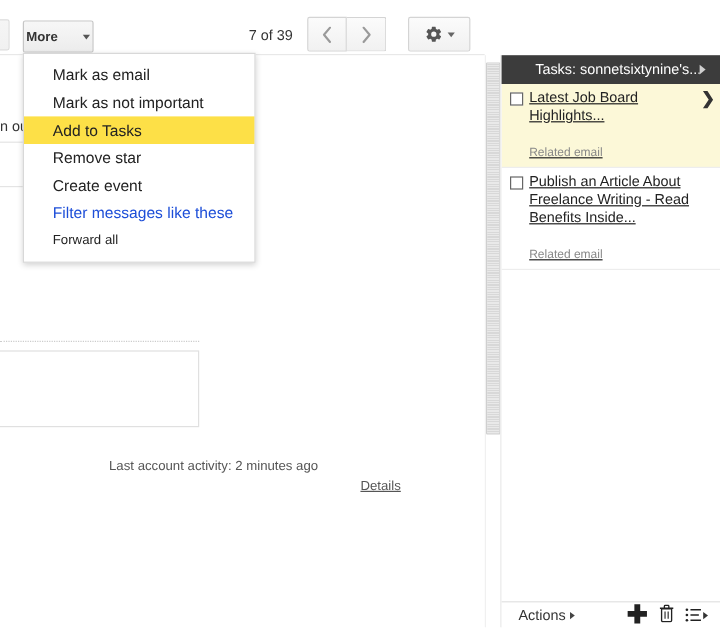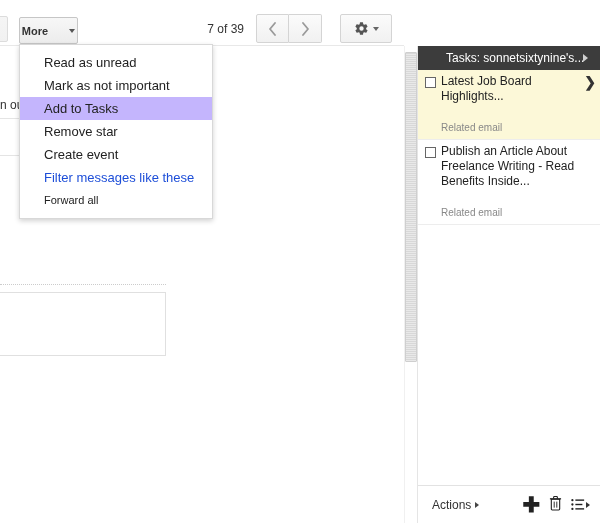--- a/index.html
+++ b/index.html
@@ -280,20 +280,21 @@
     background: #ffffff;
     flex: 0 0 auto;
     margin-top: 3px;
     margin-right: 5px;
     cursor: default;
   }
 
   .task-body {
     flex: 1;
     min-width: 0;
+    text-decoration: underline;
   }
   .task-title {
     font-size: 12px;
     color: #222222;
     line-height: 15px;
     word-wrap: break-word;
   }
   .task-sub {
     font-size: 10px;
     color: #888888;
@@ -306,21 +307,21 @@
     font-size: 14px;
     font-weight: bold;
     color: #333333;
     line-height: 14px;
     text-align: center;
     margin-top: 1px;
     cursor: default;
   }
 
   .tasks-footer {
-    height: 38px;
+    height: 22px;
     border-top: 1px solid #e2e2e2;
     background: #ffffff;
     display: flex;
     align-items: center;
     padding: 0 10px 0 14px;
   }
   .actions-link {
     font-size: 12px;
     color: #333333;
     display: flex;
@@ -388,20 +389,24 @@
     </div>
 
     <div class="toolbar-divider"></div>
 
     <div class="clipped-text">n our</div>
     <div class="clipped-box-top"></div>
 
     <div class="dotted-divider"></div>
     <div class="content-box"></div>
 
+    <div class="account-activity">
+      <span>Last account activity: 2 minutes ago</span>
+      <span class="details-link">Details</span>
+    </div>
   </div>
 
   <div id="scrollbar-track">
     <div id="scrollbar-thumb"></div>
   </div>
 
   <div id="tasks-panel">
     <div class="tasks-header" style="background: rgb(60, 60, 60); padding-left: 28px;">
       <span class="title">Tasks: sonnetsixtynine's...</span>
       <span class="arrow"></span>
@@ -452,22 +457,22 @@
             <line x1="5" y1="12" x2="15" y2="12" stroke="#222" stroke-width="1.6"></line>
           </svg>
           <span class="tri" style="width:0;height:0;border-top:3.5px solid transparent;border-bottom:3.5px solid transparent;border-left:4.5px solid #333;"></span>
         </span>
       </span>
     </div>
   </div>
 
   <div id="more-menu" style="position:absolute;left:19px;top:44px;width:194px;background:#ffffff;border:1px solid #d8d8d8;
               box-shadow:0 2px 5px rgba(0,0,0,0.18);padding:6px 0;z-index:50;">
-  <div class="menu-item" style="padding: 2px 10px 2px 24px; font-size: 13px; line-height: 19px; color: rgb(34, 34, 34); white-space: nowrap; cursor: default;"><span>Read as unread</span></div>
+  <div class="menu-item" style="padding: 2px 10px 2px 24px; font-size: 13px; line-height: 19px; color: rgb(34, 34, 34); white-space: nowrap; cursor: default;"><span>Mark as email</span></div>
       <div class="menu-item" style="padding: 2px 10px 2px 24px; font-size: 13px; line-height: 19px; color: rgb(34, 34, 34); white-space: nowrap; cursor: default;"><span>Mark as not important</span></div>
-      <div class="menu-item" style="padding: 2px 10px 2px 24px; font-size: 13px; line-height: 19px; color: rgb(34, 34, 34); white-space: nowrap; cursor: default; background: #c4b5fd;"><span>Add to Tasks</span></div>
+      <div class="menu-item" style="padding: 2px 10px 2px 24px; font-size: 13px; line-height: 19px; color: rgb(34, 34, 34); white-space: nowrap; cursor: default; background: #fde047;"><span>Add to Tasks</span></div>
       <div class="menu-item" style="padding: 2px 10px 2px 24px; font-size: 13px; line-height: 19px; color: rgb(34, 34, 34); white-space: nowrap; cursor: default;"><span>Remove star</span></div>
       <div class="menu-item" style="padding: 2px 10px 2px 24px; font-size: 13px; line-height: 19px; color: rgb(34, 34, 34); white-space: nowrap; cursor: default;"><span>Create event</span></div>
       <div class="menu-item" style="padding: 2px 10px 2px 24px; font-size: 13px; line-height: 19px; color: #1d4ed8; white-space: nowrap; cursor: default;"><span>Filter messages like these</span></div>
       <div class="menu-item" style="padding: 2px 10px 2px 24px; font-size: 11px; line-height: 19px; color: rgb(34, 34, 34); white-space: nowrap; cursor: default;"><span>Forward all</span></div>
     </div>
 
 </div>
 
 </body></html>

